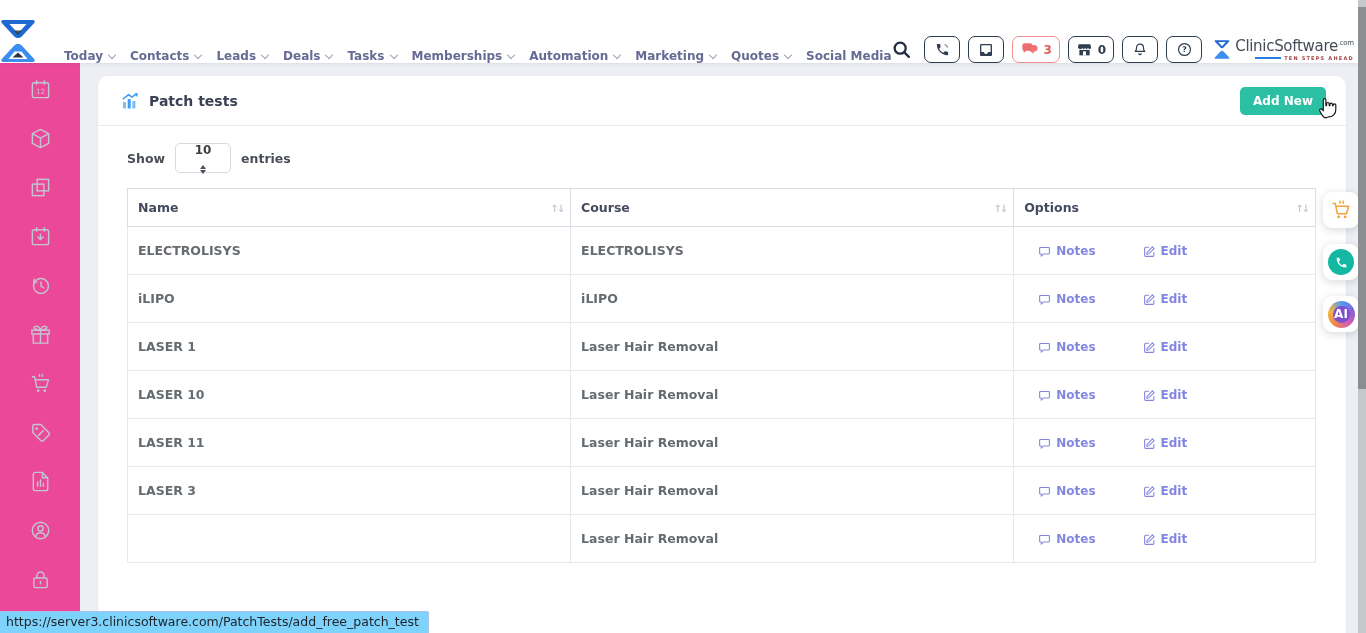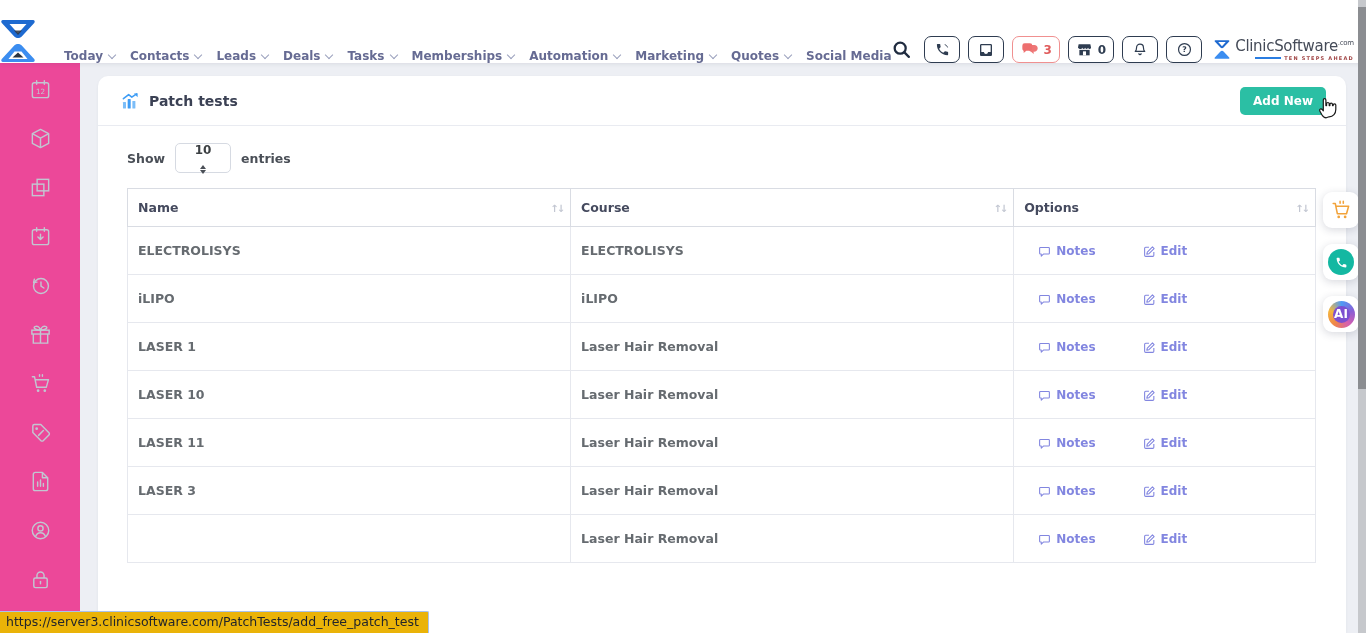--- a/index.html
+++ b/index.html
@@ -97,21 +97,21 @@
   .fab-ai span { width: 17px; height: 17px; border-radius: 50%; background: #7c4fd0;
     color: #fff; font-size: 12px; font-weight: bold; display: flex; align-items: center; justify-content: center; }
 
   
   .scrollbar { position: fixed; right: 0; top: 0; width: 8px; height: 633px;
     background: #c6c8cc; z-index: 100; }
   .scroll-thumb { position: absolute; top: 7px; left: 0; width: 8px; height: 382px;
     background: #8b8d91; cursor: pointer; }
 
   
-  .status-tip { position: fixed; left: 0; bottom: 0; background: #eab308;
+  .status-tip { position: fixed; left: 0; bottom: 0; background: #7dd3fc;
     border-top: 1px solid #a9c2ec; border-right: 1px solid #a9c2ec;
     color: #22252b; font-size: 12.5px; padding: 2px 9px 4px 6px; z-index: 110;
     border-top-right-radius: 2px; white-space: nowrap; }
 
   .cursor { position: fixed; left: 1316px; top: 92px; z-index: 200; pointer-events: none; }
 </style>
 </head>
 <body>
 
 <div class="header">

